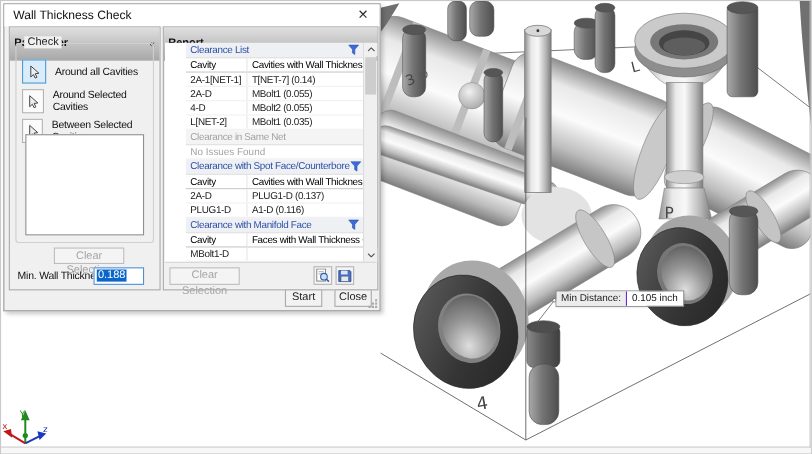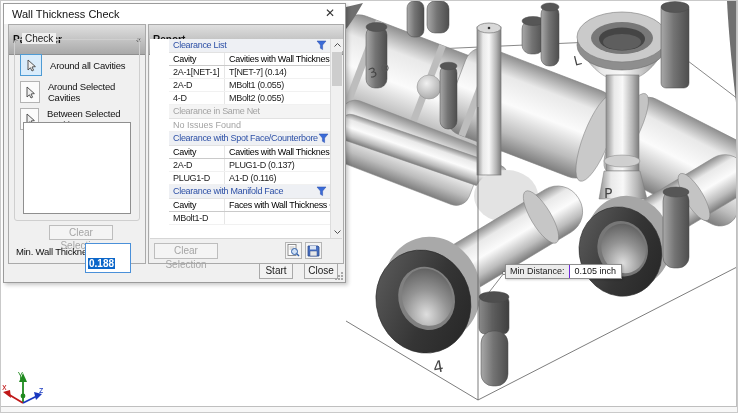--- a/index.html
+++ b/index.html
@@ -48,21 +48,21 @@
   .pick-btn.sel { background:#d9ecfb; border-color:#4e9bd4; }
   .chk-lbl { font-size:9.5px; color:#111; letter-spacing:-0.2px; }
   .listbox { position:absolute; left:8px; top:82px; right:8px; height:92px;
     background:#ffffff; border:1px solid #8f8f8f; }
   .btn { border:1px solid #a9a9a9; background:#f2f2f2; font-size:10px; color:#222;
     text-align:center; font-family:inherit; }
   .btn.disabled { color:#a5a5a5; border-color:#bdbdbd; background:#f4f4f4; }
   .clear-left { position:absolute; left:40px; top:200px; width:64px; height:15px; line-height:13px; }
   .minwall { position:absolute; left:7px; top:221px; font-size:9.5px; color:#111; letter-spacing:-0.2px; }
   .txt-input { position:absolute; left:76px; top:218px; width:46px; height:16px; background:#fff;
-    border:1px solid #4a90d9; font-size:10px; padding:14px 2px;font-weight:bold; }
+    border:1px solid #4a90d9; font-size:10px; padding:1px 2px; }
   .txt-input .sel { background:#0b66c9; color:#fff; padding:0 1px; }
 
   
   .p-report { left:144px; top:20px; width:196px; height:240px; }
   .rp-body { position:absolute; left:1px; right:1px; top:14px; bottom:1px; background:#ffffff; }
   .rp-list { position:absolute; left:0; top:0; right:12px; bottom:24px; overflow:hidden; background:#fff;padding-left:19px; }
   .rrow { display:flex; height:13px; line-height:13px; font-size:9px; letter-spacing:-0.3px;
     white-space:nowrap; overflow:hidden; }
   .sec-h { background:#eef0f4; color:#2d50a6; padding-left:4px; border-bottom:1px solid #e2e2e2;
     display:flex; align-items:center; height:14px; }
@@ -350,20 +350,24 @@
             <span class="c2">T[NET-7] (0.14)</span>
           </div>
           <div class="rrow drow">
             <span class="c1">2A-D</span>
             <span class="c2">MBolt1 (0.055)</span>
           </div>
           <div class="rrow drow">
             <span class="c1">4-D</span>
             <span class="c2">MBolt2 (0.055)</span>
           </div>
+          <div class="rrow drow">
+            <span class="c1">L[NET-2]</span>
+            <span class="c2">MBolt1 (0.035)</span>
+          </div>
 
           <div class="rrow sec-h gray">
             <span class="ttl">Clearance in Same Net</span>
           </div>
           <div class="note-row">No Issues Found</div>
 
           <div class="rrow sec-h">
             <span class="ttl">Clearance with Spot Face/Counterbore</span>
             <svg class="filter-ic" viewBox="0 0 11 11">
               <path d="M1,1 h9 l-3.4,4 v4.6 l-2.2,-1.4 v-3.2 Z" fill="#3a6bd8" stroke="#2a4da8" stroke-width="0.5"></path>

